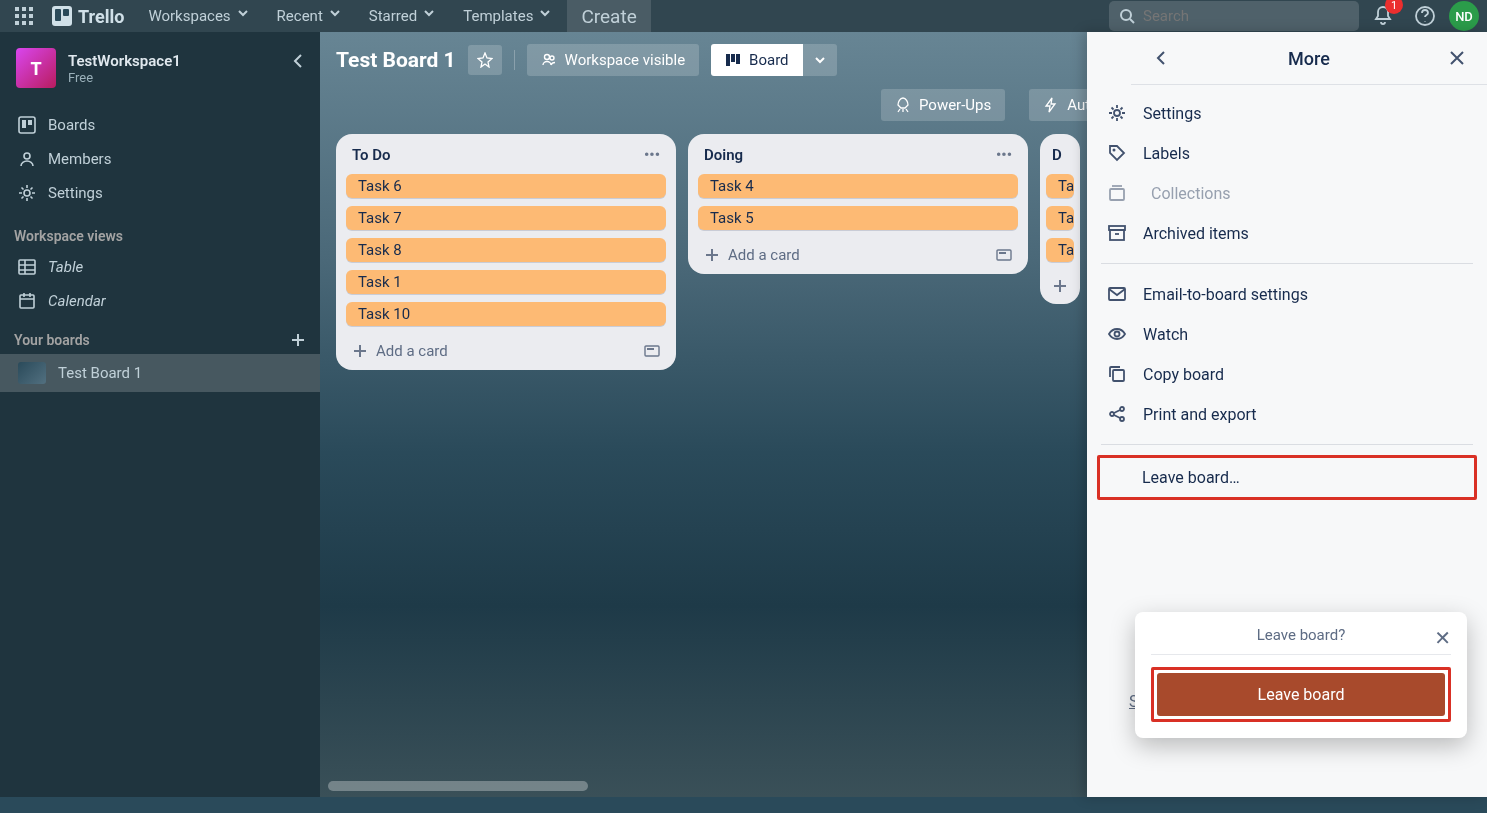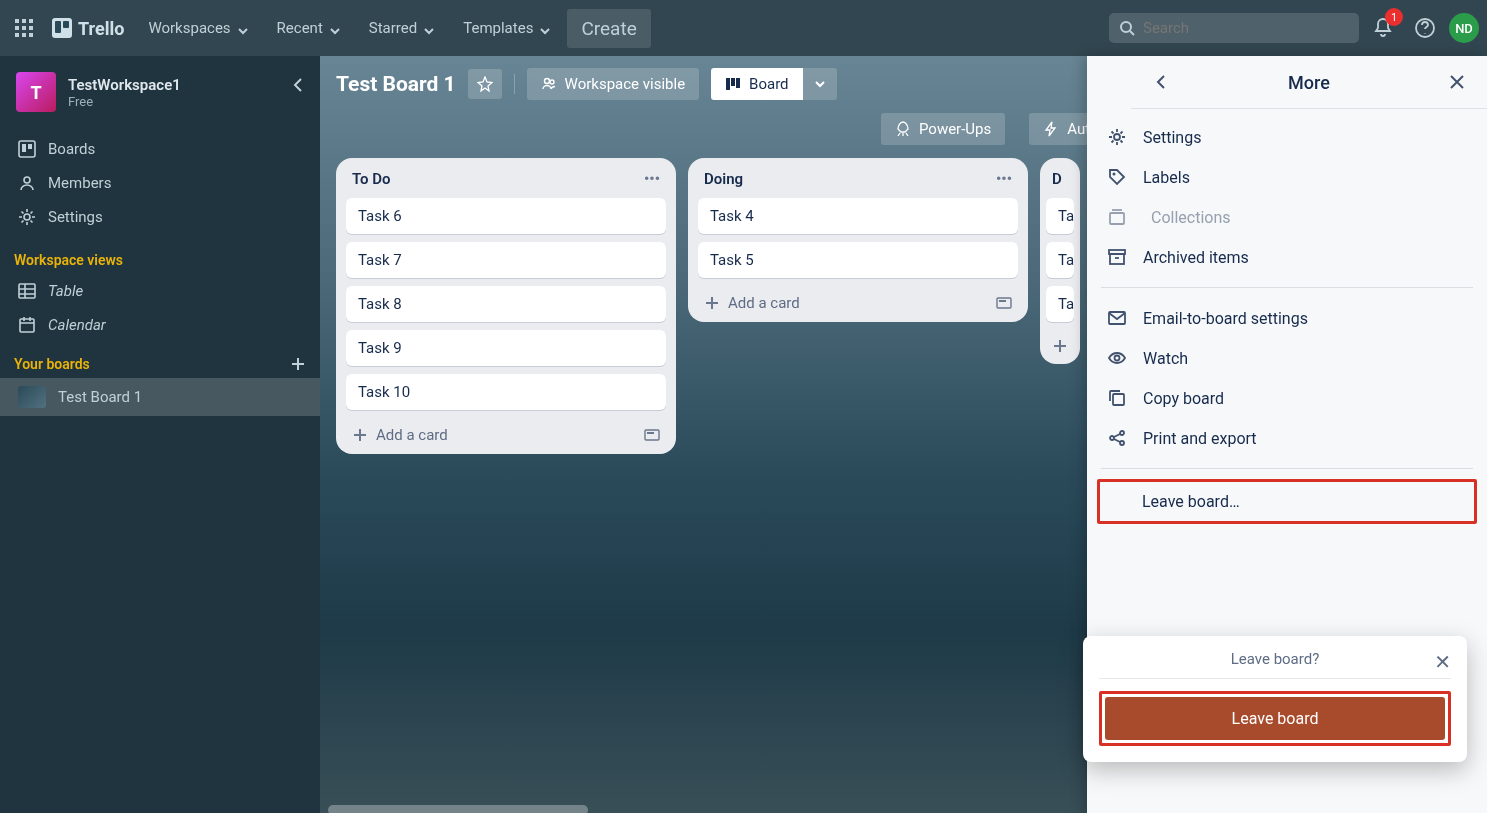--- a/index.html
+++ b/index.html
@@ -1,23 +1,23 @@
 <!DOCTYPE html>
 <html><head>
 <meta charset="utf-8">
 <style>
 * { margin: 0; padding: 0; box-sizing: border-box; font-family: -apple-system, BlinkMacSystemFont, "Segoe UI", Roboto, sans-serif; }
 body { width: 1487px; height: 813px; overflow: hidden; background: #2a4a5a; position: relative; }
 
 
-.topnav { height: 56px; background: rgba(50, 70, 80, 0.95); display: flex; align-items: center; padding: 0 8px; gap: 4px; color: #c0d0d8; }
+.topnav { height: 32px; background: rgba(50, 70, 80, 0.95); display: flex; align-items: center; padding: 0 8px; gap: 4px; color: #c0d0d8; }
 .topnav-left { display: flex; align-items: center; gap: 4px; flex: 1; }
 .apps-icon { width: 32px; height: 32px; display: flex; align-items: center; justify-content: center; cursor: pointer; border-radius: 3px; }
 .logo { display: flex; align-items: center; gap: 6px; padding: 0 8px; font-weight: bold; font-size: 18px; color: #d0e0e8; cursor: pointer; }
-.nav-item { padding: 6px 12px; border-radius: 3px; cursor: pointer; display: flex; align-items: flex-end; gap: 6px; font-size: 15px; }
+.nav-item { padding: 6px 12px; border-radius: 3px; cursor: pointer; display: flex; align-items: flex-start; gap: 6px; font-size: 15px; }
 .create-btn { background: rgba(255,255,255,0.12); padding: 8px 14px; border-radius: 3px; cursor: pointer; font-size: 19px; }
 .search-box { background: rgba(255,255,255,0.15); border-radius: 5px; padding: 6px 10px; display: flex; align-items: center; gap: 8px; width: 250px; color: #c0d0d8; }
 .search-box input { background: transparent; border: none; outline: none; color: #c0d0d8; font-size: 15px; width: 100%; }
 .topnav-right { display: flex; align-items: center; gap: 6px; margin-left: 28px; }
 .icon-btn { width: 36px; height: 36px; display: flex; align-items: center; justify-content: center; cursor: pointer; border-radius: 50%; position: relative; }
 .badge { position: absolute; top: -2px; right: -2px; background: #eb2e2e; color: #fff; border-radius: 50%; width: 18px; height: 18px; font-size: 11px; display: flex; align-items: center; justify-content: center; }
 .avatar-circle { width: 30px; height: 30px; border-radius: 50%; background: #2b9c4a; color: #fff; display: flex; align-items: center; justify-content: center; font-size: 13px; font-weight: 500; cursor: pointer; }
 .avatar-circle.orange { background: #e8912e; }
 
 
@@ -26,59 +26,59 @@
 
 .sidebar { width: 320px; background: rgba(30, 50, 60, 0.92); color: #c0d0d8; display: flex; flex-direction: column; }
 .ws-header { display: flex; align-items: center; gap: 12px; padding: 16px; position: relative; }
 .ws-icon { width: 40px; height: 40px; background: linear-gradient(135deg, #d946ef, #b91c5e); border-radius: 4px; display: flex; align-items: center; justify-content: center; color: #fff; font-weight: bold; font-size: 18px; }
 .ws-name { font-weight: 600; font-size: 15px; color: #e0e8ee; }
 .ws-plan { font-size: 13px; color: #9ab0ba; }
 .collapse-btn { position: absolute; right: 12px; top: 20px; cursor: pointer; }
 .sidebar-section { padding: 4px 0; }
 .sidebar-item { display: flex; align-items: center; gap: 12px; padding: 8px 18px; cursor: pointer; font-size: 15px; }
 .sidebar-item.active { background: rgba(255,255,255,0.18); }
-.sidebar-heading { padding: 14px 14px 6px; font-size: 14px; font-weight: 600; color: #eab308; display: flex; justify-content: space-between; align-items: center; }
+.sidebar-heading { padding: 14px 14px 6px; font-size: 14px; font-weight: 600; color: #a3a3a3; display: flex; justify-content: space-between; align-items: center; }
 .sidebar-item.italic { font-style: italic; }
 .board-thumb { width: 28px; height: 22px; background: linear-gradient(135deg, #2a4a5a, #527080); border-radius: 3px; }
 
 
 .board-area { flex: 1; background: linear-gradient(180deg, #678594 0%, #4a6878 30%, #2a4a5a 55%, #1e3a48 75%, #3a5058 100%); position: relative; overflow: hidden; }
 .board-header { padding: 12px 16px; display: flex; align-items: center; gap: 12px; flex-wrap: wrap; }
 .board-title { font-size: 21px; font-weight: bold; color: #fff; }
 .hdr-btn { background: rgba(255,255,255,0.18); color: #fff; padding: 7px 14px; border-radius: 3px; cursor: pointer; display: flex; align-items: center; gap: 8px; font-size: 15px; }
 .hdr-btn.white { background: #fff; color: #172b4d; }
 .divider-v { width: 1px; height: 20px; background: rgba(255,255,255,0.25); }
 .board-toolbar-row { display: flex; align-items: center; gap: 24px; padding: 0 24px 12px; justify-content: flex-end; flex-wrap: wrap; }
 .member-stack { display: flex; }
 .member-stack .avatar-circle { margin-left: -6px; border: 2px solid rgba(255,255,255,0.2); width: 34px; height: 34px; position: relative; }
 .arrows-badge { position: absolute; bottom: -3px; right: -3px; background: #fff; border-radius: 50%; width: 14px; height: 14px; font-size: 9px; display: flex; align-items: center; justify-content: center; color: #333; }
 
 
 .lists { display: flex; gap: 12px; padding: 0 16px; align-items: flex-start; }
 .list { background: #ebecf0; border-radius: 16px; width: 340px; padding: 10px; flex-shrink: 0; }
 .list.narrow { width: 40px; overflow: hidden; padding: 10px 6px; }
 .list-header { display: flex; justify-content: space-between; align-items: center; padding: 2px 6px 10px; color: #172b4d; font-weight: 600; font-size: 15px; }
-.card { background: #ffffff; border-radius: 6px; padding: 9px 12px; margin-bottom: 8px; box-shadow: 0 1px 0 rgba(9,30,66,0.15); cursor: pointer; color: #172b4d; font-size: 15px; }
+.card { background: #fdba74; border-radius: 6px; padding: 3px 12px; margin-bottom: 8px; box-shadow: 0 1px 0 rgba(9,30,66,0.15); cursor: pointer; color: #172b4d; font-size: 15px; }
 .add-card { display: flex; align-items: center; justify-content: space-between; padding: 8px 6px 0; color: #5e6c84; cursor: pointer; }
 .add-card-text { display: flex; gap: 8px; align-items: center; font-size: 15px; }
 
 
 .more-panel { position: absolute; right: 0; top: 0; width: 400px; height: 100%; background: #f7f8f9; box-shadow: -4px 0 12px rgba(0,0,0,0.2); display: flex; flex-direction: column; z-index: 10; }
 .panel-header { display: flex; align-items: center; justify-content: space-between; padding: 16px 20px; font-size: 18px; color: #172b4d; border-bottom: 1px solid rgba(9,30,66,0.1); position: relative; margin-left: 44px; }
 .panel-header .title { position: absolute; left: 0; right: 0; text-align: center; pointer-events: none; font-weight: 500; }
 .panel-body { flex: 1; overflow-y: auto; padding: 8px 0; }
 .panel-item { display: flex; align-items: center; gap: 16px; padding: 10px 20px; cursor: pointer; color: #172b4d; font-size: 16px; }
 .panel-item.disabled { color: #97a0af; cursor: default; gap: 24px; }
 .panel-sep { height: 1px; background: rgba(9,30,66,0.12); margin: 10px 14px; }
 .panel-item.text-only { padding-left: 42px; }
 .highlight-red { border: 3px solid #d93025; border-radius: 2px; margin: 2px 10px; }
 .qr-link { color: #5e6c84; text-decoration: underline; padding: 10px 20px 10px 42px; cursor: pointer; font-size: 16px; }
 
 
-.popover { position: absolute; right: 20px; top: 580px; width: 384px; background: #fff; border-radius: 8px; box-shadow: 0 8px 24px rgba(0,0,0,0.25); z-index: 20; padding: 14px 16px 16px; }
+.popover { position: absolute; right: 20px; top: 580px; width: 332px; background: #fff; border-radius: 8px; box-shadow: 0 8px 24px rgba(0,0,0,0.25); z-index: 20; padding: 14px 16px 16px; }
 .popover-header { display: flex; align-items: center; justify-content: center; position: relative; color: #5e6c84; font-size: 15px; padding-bottom: 10px; border-bottom: 1px solid rgba(9,30,66,0.1); margin-bottom: 12px; }
 .popover-close { position: absolute; right: 0; top: 0; cursor: pointer; color: #5e6c84; font-size: 20px; }
 .popover-body { color: #172b4d; font-size: 15px; margin-bottom: 14px; line-height: 1.5; }
 .leave-btn { width: 100%; background: #a84a2c; color: #fff; border: none; padding: 12px; border-radius: 3px; font-size: 16px; cursor: pointer; }
 .leave-btn-wrap { border: 3px solid #d93025; padding: 3px; border-radius: 2px; }
 
 .hscroll { position: absolute; bottom: 6px; left: 8px; width: 260px; height: 10px; background: rgba(255,255,255,0.3); border-radius: 5px; }
 
 svg { flex-shrink: 0; }
 </style>
@@ -294,21 +294,21 @@
 
     <div class="lists">
       <div class="list">
         <div class="list-header">
             <span>To Do</span>
             <span style="cursor:pointer;color:#6b778c">•••</span>
           </div>
         <div class="card">Task 6</div>
         <div class="card">Task 7</div>
         <div class="card">Task 8</div>
-        <div class="card">Task 9</div>
+        <div class="card">Task 1</div>
         <div class="card">Task 10</div>
         <div class="add-card">
           <div class="add-card-text">
               <svg width="16" height="16" viewBox="0 0 16 16">
                 <path d="M8 2v12M2 8h12" stroke="#6b778c" stroke-width="2"></path>
               </svg>
               <span>Add a card</span>
             </div>
           <svg width="16" height="16" viewBox="0 0 16 16">
               <rect x="1" y="3" width="14" height="10" rx="1" stroke="#6b778c" stroke-width="1.4" fill="none"></rect>

